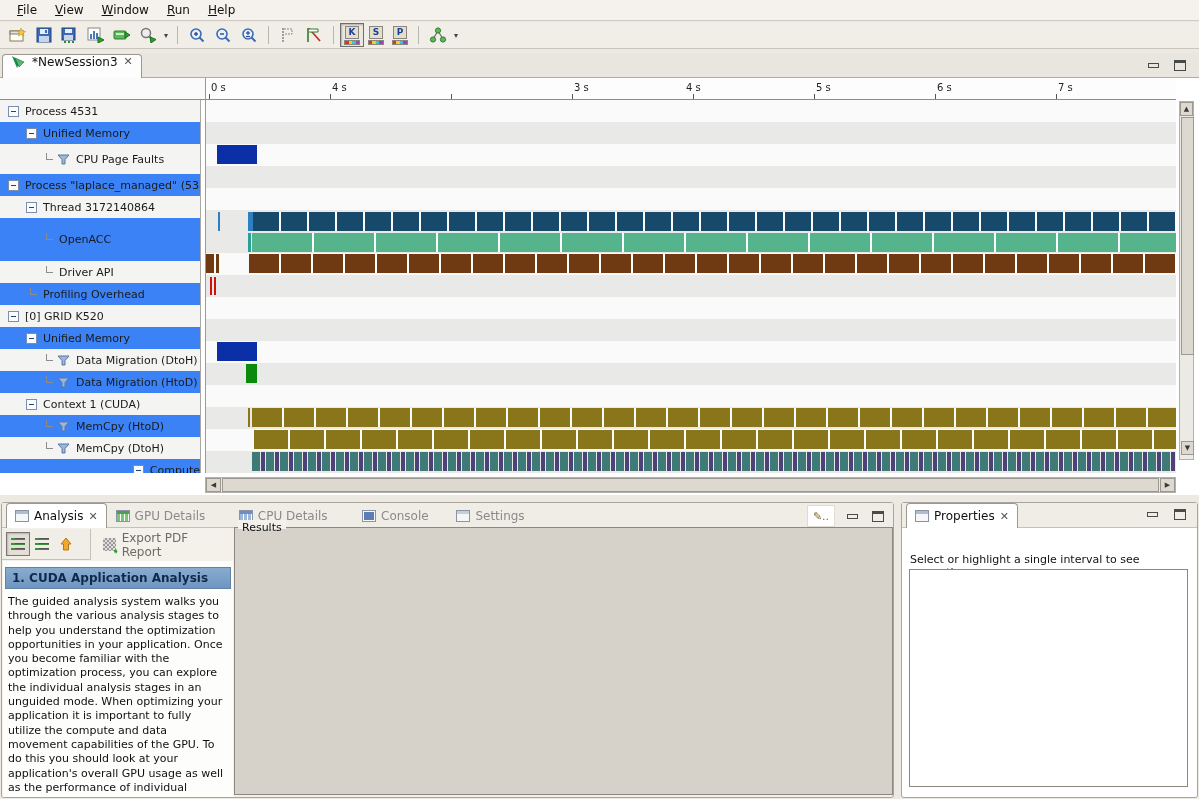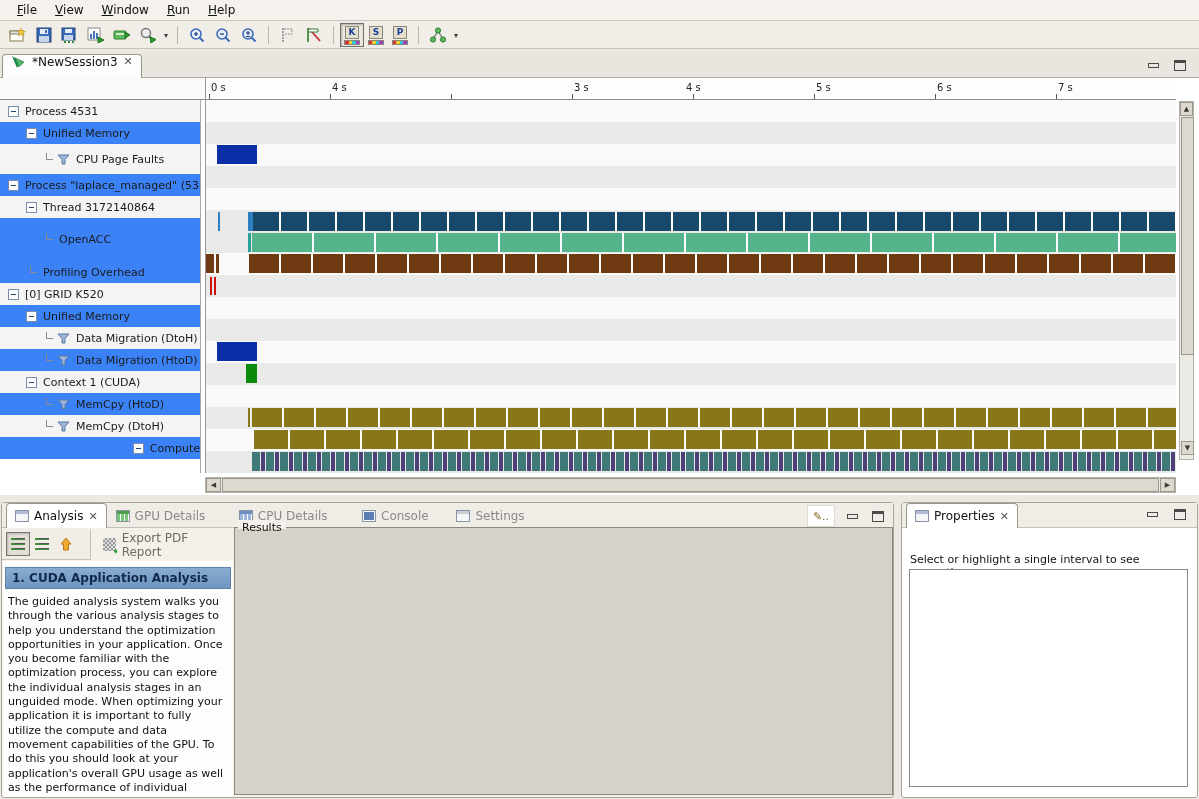--- a/index.html
+++ b/index.html
@@ -316,20 +316,25 @@
         <div class="trow alt0" style="height: 22px;">
           <span style="width: 26px; flex: 0 0 auto;"></span>
           <span class="minusbox"></span>
           <span class="tree-label">Thread 3172140864</span>
         </div>
         <div class="trow alt1" style="height: 43px;">
           <span style="width: 46px; flex: 0 0 auto;"></span>
           <span class="elbow"></span>
           <span class="tree-label">OpenACC</span>
         </div>
+        <div class="trow alt0" style="height: 22px;">
+          <span style="width: 46px; flex: 0 0 auto;"></span>
+          <span class="elbow"></span>
+          <span class="tree-label">Driver API</span>
+        </div>
         <div class="trow alt1" style="height: 22px;">
           <span style="width: 30px; flex: 0 0 auto;"></span>
           <span class="elbow"></span>
           <span class="tree-label">Profiling Overhead</span>
         </div>
         <div class="trow alt0" style="height: 22px;">
           <span style="width: 8px; flex: 0 0 auto;"></span>
           <span class="minusbox"></span>
           <span class="tree-label">[0] GRID K520</span>
         </div>

